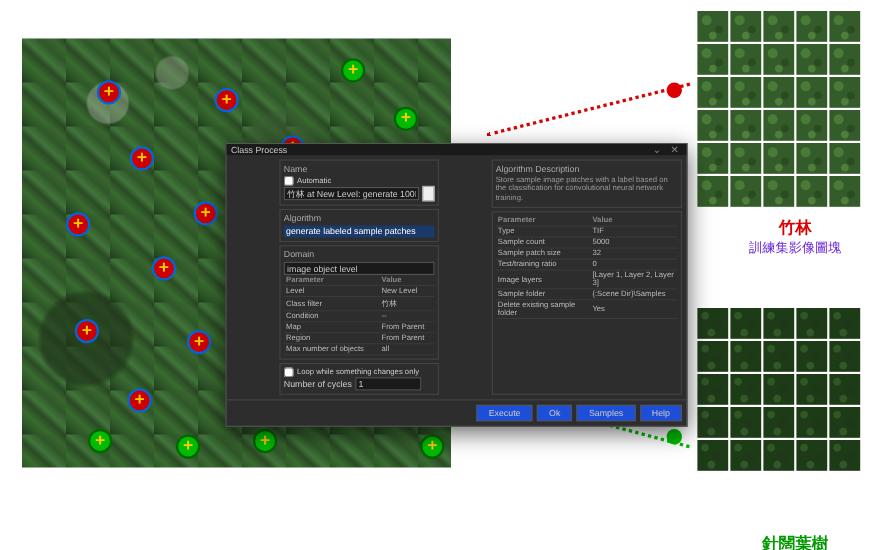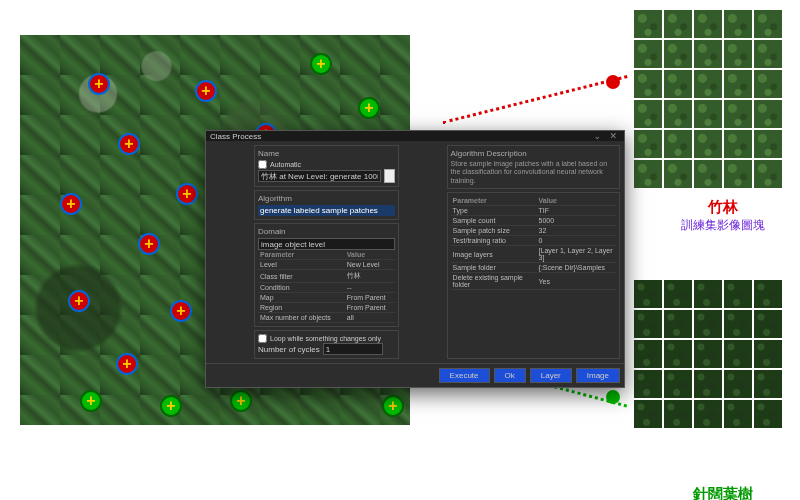--- a/index.html
+++ b/index.html
@@ -324,16 +324,16 @@
                 <td>Yes</td>
               </tr>
             </tbody>
         </table>
       </div>
     </div>
   </div>
   <div class="btns">
     <button>Execute</button>
     <button>Ok</button>
-    <button>Layer</button>
-    <button>Image</button>
+    <button>Samples</button>
+    <button>Help</button>
   </div>
 </div>
 
 </body></html>

